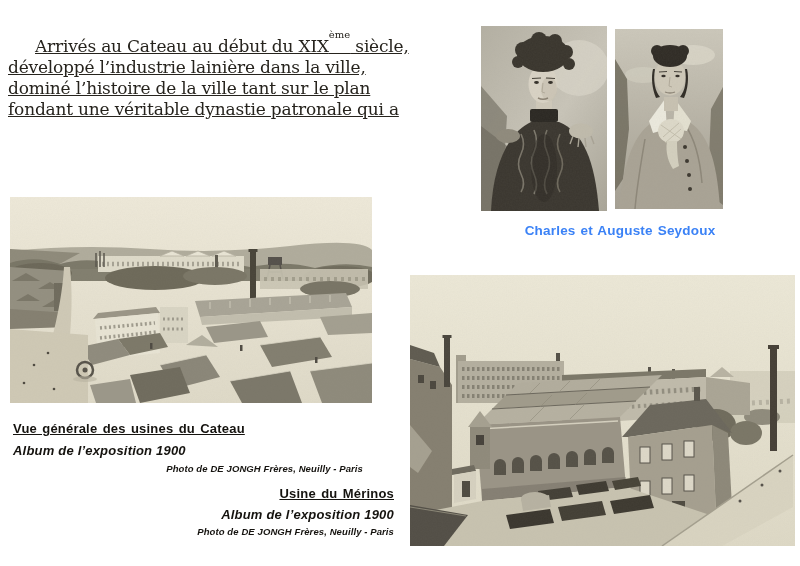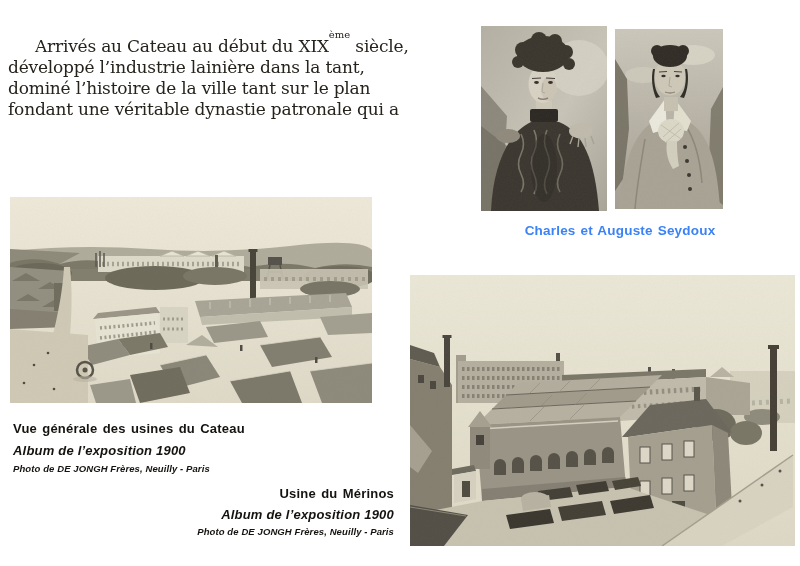--- a/index.html
+++ b/index.html
@@ -8,51 +8,52 @@
     background:#ffffff;
     font-family:"Liberation Sans", sans-serif;
   }
   .abs{position:absolute;}
   
   .intro{
     left:8px;top:31px;width:470px;
     font-family:"DejaVu Serif", serif;
     font-size:17px;line-height:21.2px;color:#26231d;
     letter-spacing:-0.2px;
+    text-decoration:underline;
   }
   .intro .line{white-space:nowrap;}
   .intro .indent{text-indent:27px;}
   .intro sup{font-size:10px;position:relative;top:-7px;letter-spacing:0;}
   
   figure{margin:0;padding:0;position:absolute;}
   figure svg{display:block;width:100%;height:100%;}
   .portrait-left{left:481px;top:26px;width:126px;height:185px;}
   .portrait-right{left:615px;top:29px;width:108px;height:180px;}
   .photo-left{left:10px;top:197px;width:362px;height:206px;}
   .photo-right{left:410px;top:275px;width:385px;height:271px;}
   
   .portrait-caption{
     left:478px;top:223px;width:284px;text-align:center;
     font-weight:700;font-size:13.5px;color:#3b82f6;letter-spacing:.2px;word-spacing:1px;
   }
   .caption-block{color:#15130f;}
   .caption-left{left:13px;top:421px;width:350px;text-align:left;}
   .caption-right{left:100px;top:486px;width:294px;text-align:right;}
-  .cap-title{font-weight:700;font-size:13px;letter-spacing:.2px;word-spacing:1.5px;}
+  .cap-title{font-weight:700;font-size:13px;letter-spacing:.2px;word-spacing:1.5px;text-decoration:underline;}
   .cap-album{font-weight:700;font-style:italic;font-size:13px;margin-top:7px;letter-spacing:.2px;}
-  .cap-credit{font-weight:700;font-style:italic;font-size:9.5px;margin-top:5px;letter-spacing:.1px;}
+  .cap-credit{font-weight:700;font-style:italic;font-size:9.5px;margin-top:5px;letter-spacing:.1px;text-align:right;}
   .caption-right .cap-album{margin-top:6px;}
   .caption-right .cap-credit{margin-top:4px;}
 </style>
 </head>
 <body>
 
 <div class="abs intro">
   <div class="line indent"><span>Arrivés au Cateau au début du XIX</span><sup>ème</sup><span> siècle,</span></div>
-  <div class="line">développé l’industrie lainière dans la tant,</div>
+  <div class="line">développé l’industrie lainière dans la ville,</div>
   <div class="line">dominé l’histoire de la ville tant sur le plan</div>
   <div class="line">fondant une véritable dynastie patronale qui a</div>
 </div>
 
 <figure class="portrait-left">
 <svg viewBox="0 0 126 185" xmlns="http://www.w3.org/2000/svg">
   <defs>
     <linearGradient id="p1bg" x1="0" y1="0" x2="1" y2="1">
       <stop offset="0" stop-color="#b4b0a3"></stop>
           <stop offset=".55" stop-color="#c9c5b9"></stop>

